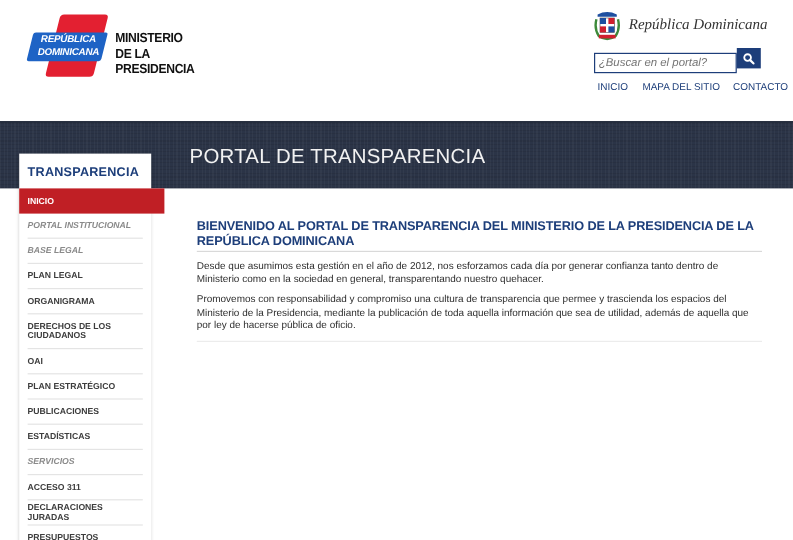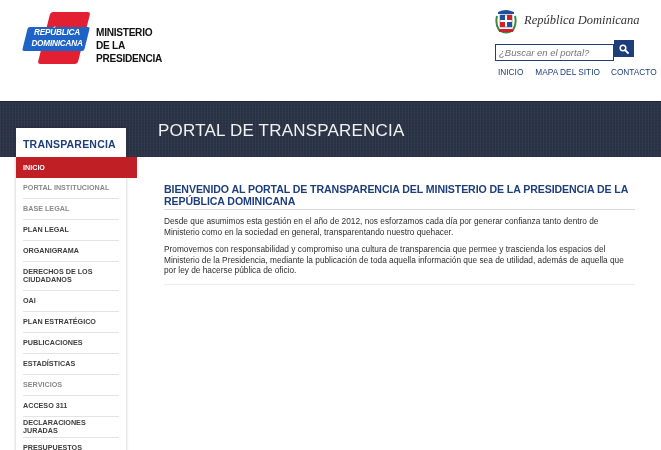--- a/index.html
+++ b/index.html
@@ -36,21 +36,21 @@
     border-top: 1px solid #1f2636; text-align: center; }
   .banner-title { position: absolute; left: 158px; top: 19px; font-size: 17px; color: #f2f2f2; letter-spacing: 0.2px; white-space: nowrap; }
 
   
   .sidebar { position: absolute; left: 16px; top: 128px; width: 110px; height: 330px; background: #fff; box-shadow: 0 0 3px rgba(0,0,0,0.25); }
   .side-title { height: 29px; padding: 10px 12px 0 7px; font-size: 10.5px; font-weight: bold; color: #1d3e7a; letter-spacing: 0.2px; }
   .side-list { list-style: none; }
   .side-item { position: relative; padding: 0 7px; font-size: 7.2px; font-weight: bold; color: #3d3d3d; cursor: pointer; }
   .side-item .inner { border-bottom: 1px solid #e4e4e4; height: 21px; display: flex; align-items: center; line-height: 8px; }
   .side-item.tall .inner { height: 29px; }
-  .side-item.muted { color: #8a8a8a; }
+  .side-item.muted { color: #8a8a8a; font-style: italic; }
   .side-item.active { background: #c01f25; color: #fff; margin-right: -11px; height: 21px; }
   .side-item.active .inner { border-bottom: none; }
 
   
   .content { position: absolute; left: 164px; top: 183px; width: 471px; }
   .content h1 { font-size: 10.6px; font-weight: bold; color: #1d3e7a; line-height: 12px; letter-spacing: -0.1px; padding-bottom: 2px; border-bottom: 1px solid #d9d9d9; margin-bottom: 6px; }
   .content p { font-size: 8.3px; line-height: 10.7px; color: #2e2e2e; margin-bottom: 6.5px; }
   .content .rule { border-top: 1px solid #ececec; margin-top: 8px; }
 </style>
 </head>

